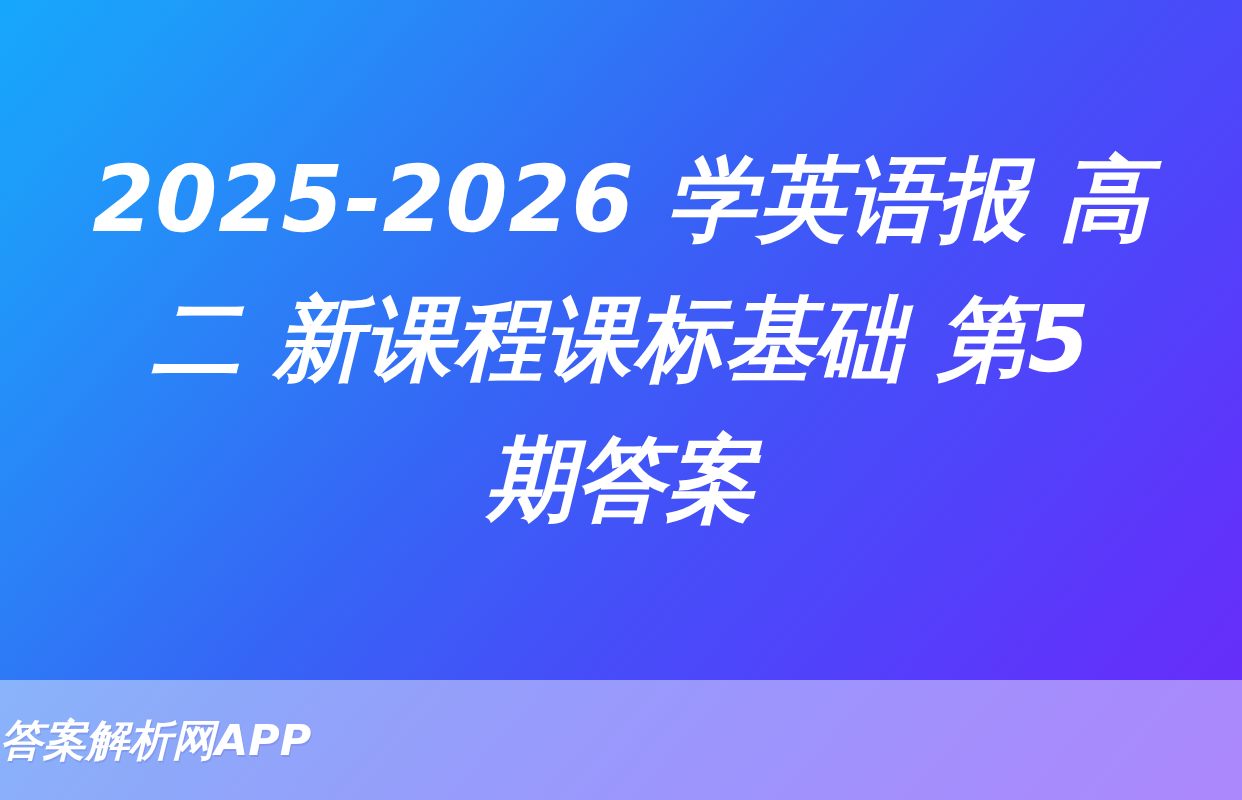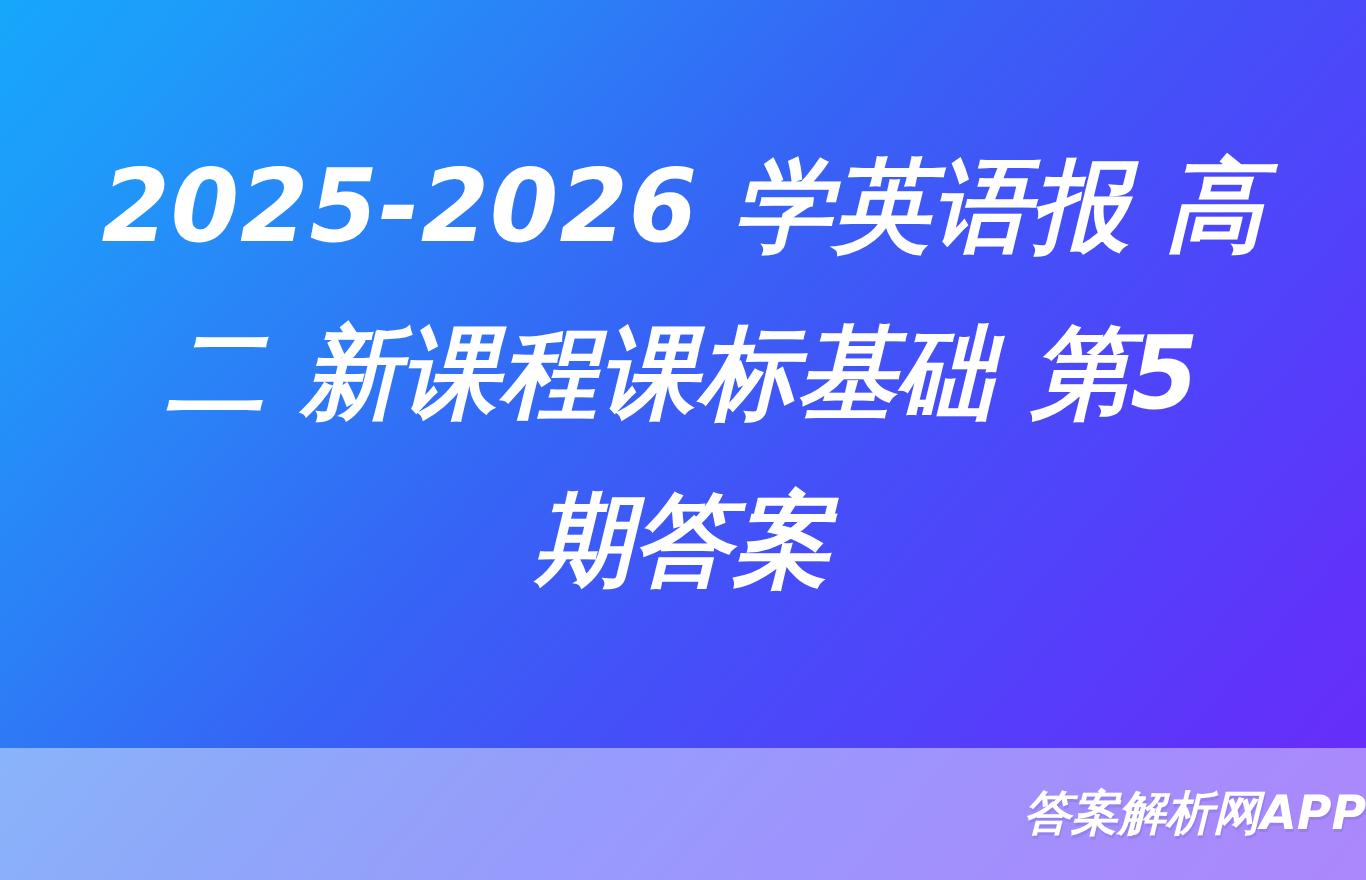--- a/index.html
+++ b/index.html
@@ -36,21 +36,20 @@
     left: 0;
     right: 0;
     top: 0;
     height: 680px;
     display: flex;
     flex-direction: column;
     align-items: center;
     justify-content: center;
     padding: 0 46px;
     box-sizing: border-box;
-    gap: 12px;
   }
 
   .title-line {
     display: block;
     width: 100%;
     text-align: center;
     color: #ffffff;
     font-family: "DejaVu Sans", "Liberation Sans", sans-serif;
     font-size: 92px;
     font-weight: 700;
@@ -66,21 +65,21 @@
   
   #bottom-band {
     position: absolute;
     left: 0;
     right: 0;
     top: 680px;
     height: 120px;
     background: rgba(255, 255, 255, 0.44);
     display: flex;
     align-items: center;
-    justify-content: flex-end;
+    justify-content: flex-start;
   }
 
   #watermark {
     color: #ffffff;
     font-family: "DejaVu Sans", "Liberation Sans", sans-serif;
     font-size: 43px;
     font-weight: 700;
     font-style: italic;
     letter-spacing: 0px;
     line-height: 1;

